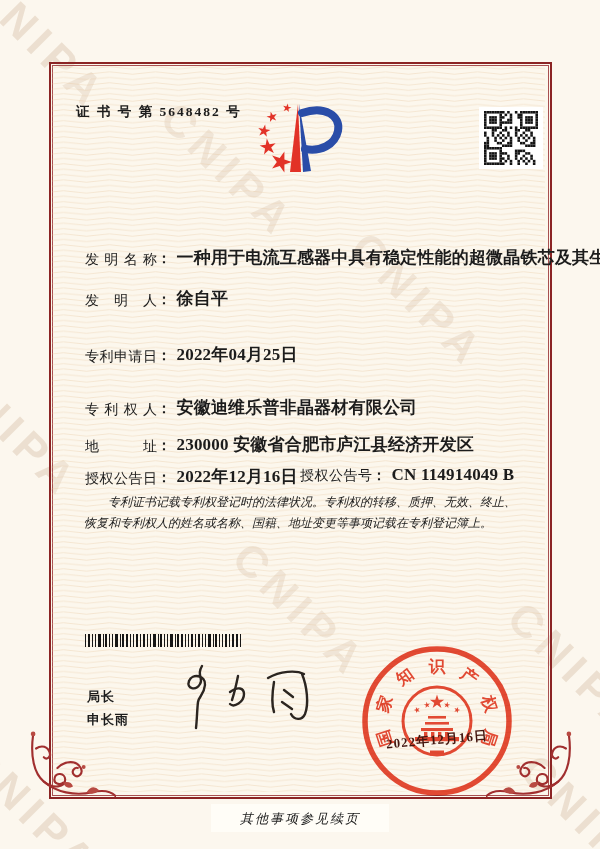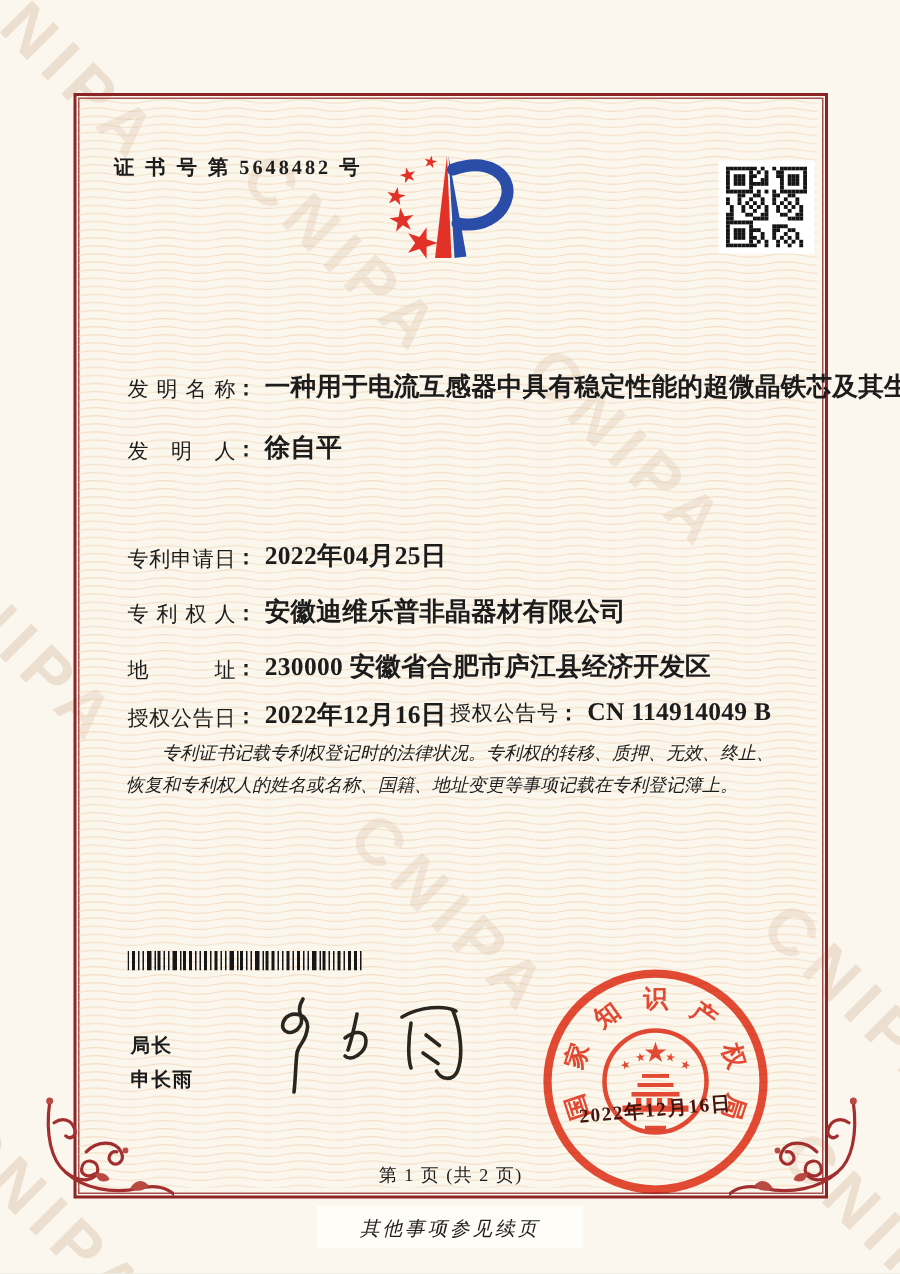--- a/index.html
+++ b/index.html
@@ -376,21 +376,21 @@
 
 
   <div class="field-row" style="top:246px">
     <span class="flabel">发明名称</span><span class="colon">：</span>
     <span class="fvalue">一种用于电流互感器中具有稳定性能的超微晶铁芯及其生产方法</span>
   </div>
   <div class="field-row" style="top:287px">
     <span class="flabel">发明人</span><span class="colon">：</span>
     <span class="fvalue">徐自平</span>
   </div>
-  <div class="field-row" style="top:359px">
+  <div class="field-row" style="top:343px">
     <span class="flabel">专利申请日</span><span class="colon">：</span>
     <span class="fvalue">2022年04月25日</span>
   </div>
   <div class="field-row" style="top:396px">
     <span class="flabel">专利权人</span><span class="colon">：</span>
     <span class="fvalue">安徽迪维乐普非晶器材有限公司</span>
   </div>
   <div class="field-row" style="top:433px">
     <span class="flabel">地址</span><span class="colon">：</span>
     <span class="fvalue">230000 安徽省合肥市庐江县经济开发区</span>
@@ -496,18 +496,17 @@
         <text transform="translate(-52.30810839623344,-16.99593469062211) rotate(-72)" text-anchor="middle" dominant-baseline="central">家</text>
         <text transform="translate(-32.328188876086024,-44.49593469062211) rotate(-36)" text-anchor="middle" dominant-baseline="central">知</text>
         <text transform="translate(0,-55) rotate(0)" text-anchor="middle" dominant-baseline="central">识</text>
         <text transform="translate(32.328188876086024,-44.49593469062211) rotate(36)" text-anchor="middle" dominant-baseline="central">产</text>
         <text transform="translate(52.30810839623344,-16.99593469062211) rotate(72)" text-anchor="middle" dominant-baseline="central">权</text>
         <text transform="translate(52.30810839623345,16.995934690622104) rotate(108)" text-anchor="middle" dominant-baseline="central">局</text>
       </g>
   </svg>
   <div class="seal-date">2022年12月16日</div>
 
-  <div class="page-num">第 1 页 (共 2 页)</div>
 
   <div class="footer-band"></div>
   <div class="footer-note">其他事项参见续页</div>
 
 </div>
 
 </body></html>

